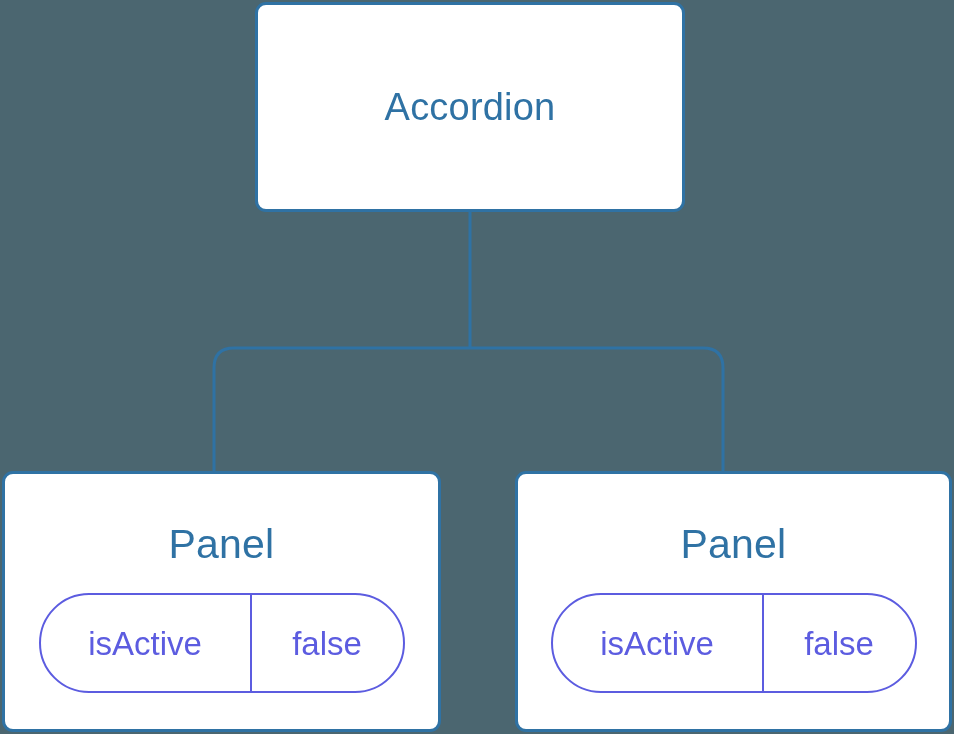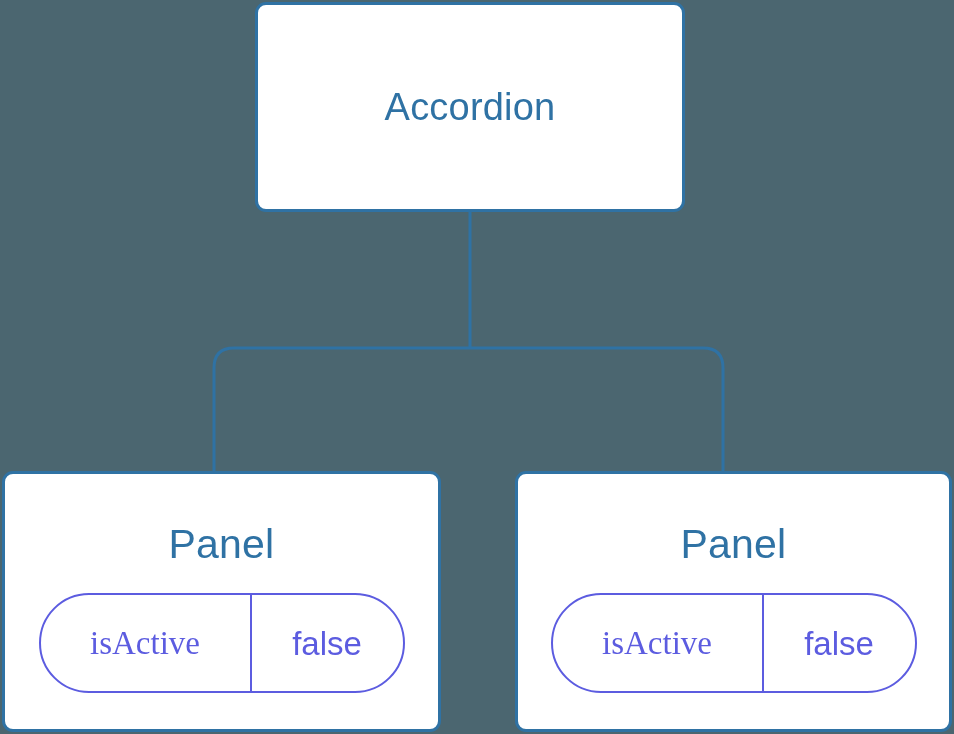--- a/index.html
+++ b/index.html
@@ -83,21 +83,20 @@
     justify-content: center;
     color: #5c5ce0;
     font-size: 33px;
     line-height: 1;
     white-space: nowrap;
     box-sizing: border-box;
   }
   .prop-key {
     flex: 0 0 211px;
     border-right: 2.5px solid #5c5ce0;
-    font-family: Liberation Serif, serif;
   }
   .prop-value {
     flex: 1 1 auto;
     border-radius: 16px;
   }
 </style>
 </head>
 <body>
 
 <div id="diagram-canvas">

